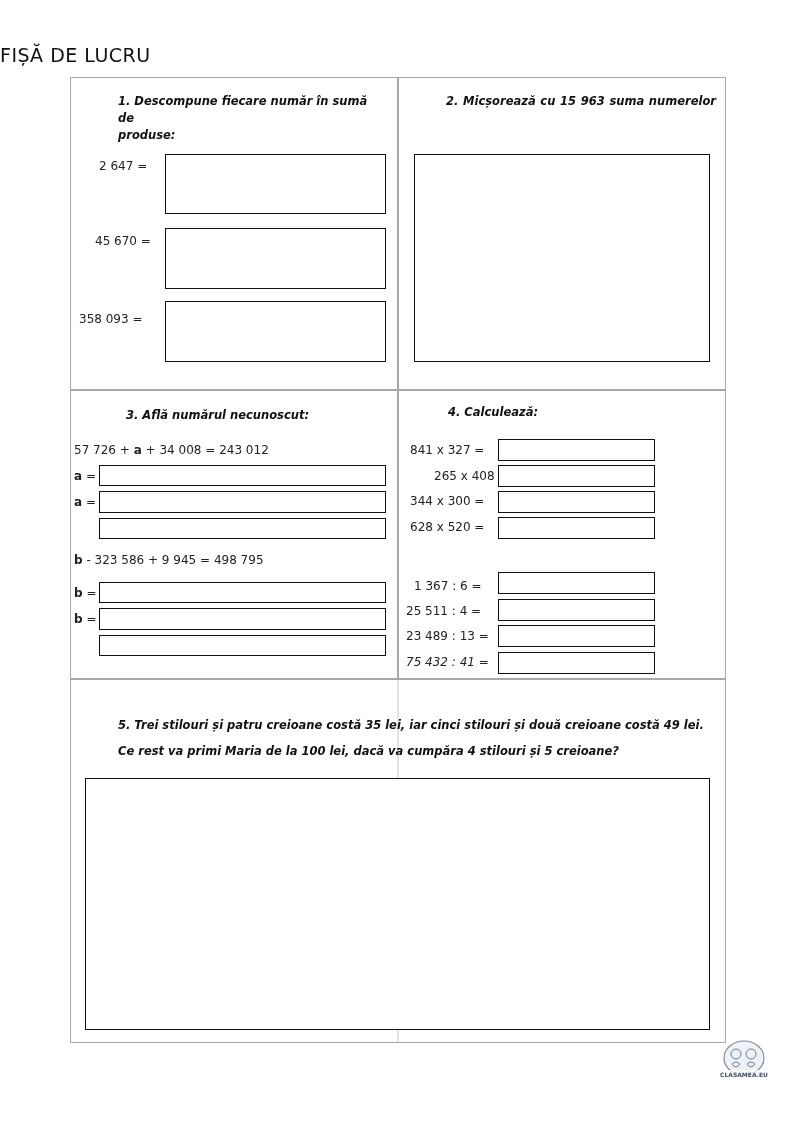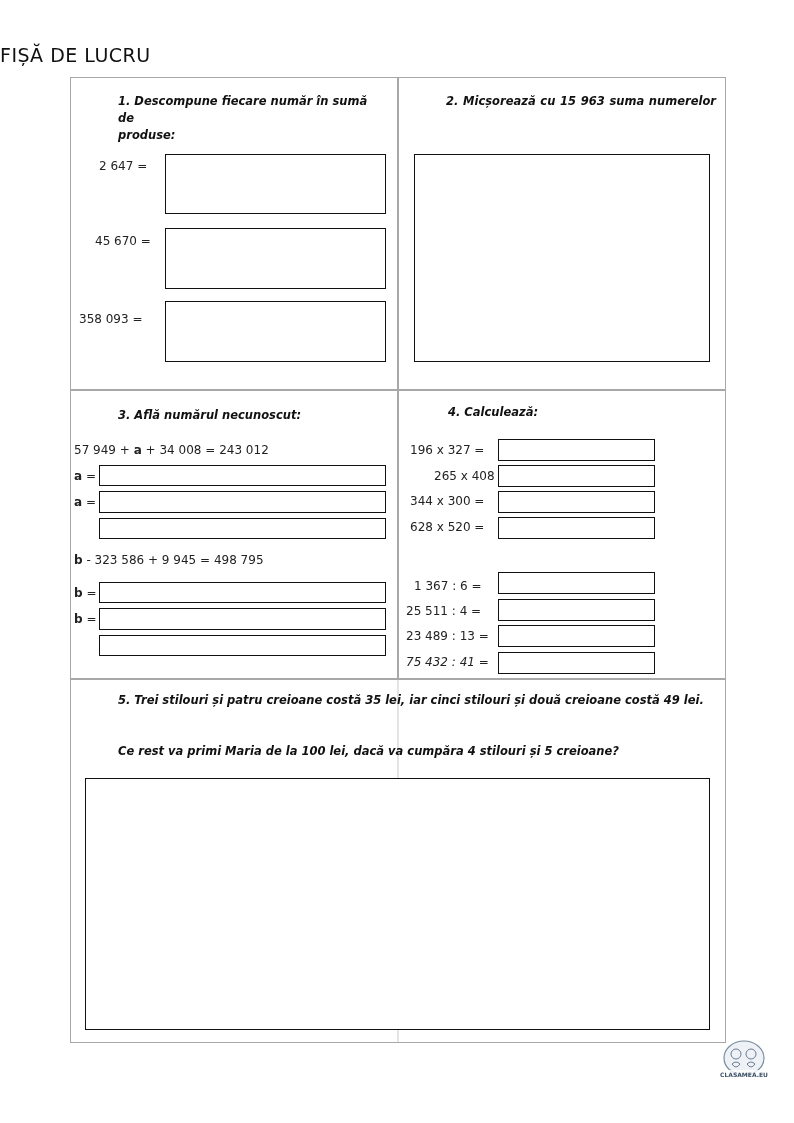--- a/index.html
+++ b/index.html
@@ -40,24 +40,24 @@
 <div class="abs box" style="left:165px; top:228px; width:221px; height:61px;"></div>
 
 <div class="abs lbl" style="left:79px; top:312px;">358 093 =</div>
 <div class="abs box" style="left:165px; top:301px; width:221px; height:61px;"></div>
 
 <div class="abs" style="left:410px; top:93px; width:306px;">
   <div class="q q2">2. Micșorează cu 15 963 suma numerelor</div>
 </div>
 <div class="abs box" style="left:414px; top:154px; width:296px; height:208px;"></div>
 
-<div class="abs q" style="left:82px; top:407px;">3. Află numărul necunoscut:</div>
+<div class="abs q" style="left:90px; top:407px;">3. Află numărul necunoscut:</div>
 
 <div class="abs lbl" style="left:74px; top:443px;">
-  <span>57 949 + </span><b>a</b><span> + 34 008 = 243 012</span>
+  <span>57 726 + </span><b>a</b><span> + 34 008 = 243 012</span>
 </div>
 
 <div class="abs lbl" style="left:74px; top:469px;"><b>a</b><span> =</span></div>
 <div class="abs box" style="left:99px; top:465px; width:287px; height:21px;"></div>
 
 <div class="abs lbl" style="left:74px; top:495px;"><b>a</b><span> =</span></div>
 <div class="abs box" style="left:99px; top:491px; width:287px; height:22px;"></div>
 
 <div class="abs box" style="left:99px; top:518px; width:287px; height:21px;"></div>
 
@@ -68,21 +68,21 @@
 <div class="abs lbl" style="left:74px; top:586px;"><b>b</b><span> =</span></div>
 <div class="abs box" style="left:99px; top:582px; width:287px; height:21px;"></div>
 
 <div class="abs lbl" style="left:74px; top:612px;"><b>b</b><span> =</span></div>
 <div class="abs box" style="left:99px; top:608px; width:287px; height:22px;"></div>
 
 <div class="abs box" style="left:99px; top:635px; width:287px; height:21px;"></div>
 
 <div class="abs q" style="left:412px; top:404px;">4. Calculează:</div>
 
-<div class="abs lbl" style="left:410px; top:443px;">196 x 327 =</div>
+<div class="abs lbl" style="left:410px; top:443px;">841 x 327 =</div>
 <div class="abs box" style="left:498px; top:439px; width:157px; height:22px;"></div>
 
 <div class="abs lbl" style="left:410px; top:469px;margin-left:24px;">265 x 408 =</div>
 <div class="abs box" style="left:498px; top:465px; width:157px; height:22px;"></div>
 
 <div class="abs lbl" style="left:410px; top:494px;">344 x 300 =</div>
 <div class="abs box" style="left:498px; top:491px; width:157px; height:22px;"></div>
 
 <div class="abs lbl" style="left:410px; top:520px;">628 x 520 =</div>
 <div class="abs box" style="left:498px; top:517px; width:157px; height:22px;"></div>
@@ -92,21 +92,21 @@
 
 <div class="abs lbl" style="left:406px; top:604px;">25 511 :  4 =</div>
 <div class="abs box" style="left:498px; top:599px; width:157px; height:22px;"></div>
 
 <div class="abs lbl" style="left:406px; top:629px;">23 489 : 13 =</div>
 <div class="abs box" style="left:498px; top:625px; width:157px; height:22px;"></div>
 
 <div class="abs lbl" style="left:406px; top:655px;font-style:italic;">75 432 : 41 =</div>
 <div class="abs box" style="left:498px; top:652px; width:157px; height:22px;"></div>
 
-<div class="abs q" style="left:82px; top:692px; width:640px; white-space:nowrap;font-style:italic;">5. Trei stilouri și patru creioane costă 35 lei, iar cinci stilouri și două creioane costă 49 lei.</div>
+<div class="abs q" style="left:82px; top:717px; width:640px; white-space:nowrap;font-style:italic;">5. Trei stilouri și patru creioane costă 35 lei, iar cinci stilouri și două creioane costă 49 lei.</div>
 <div class="abs q" style="left:82px; top:743px; width:640px; white-space:nowrap;">Ce rest va primi Maria de la 100 lei, dacă va cumpăra 4 stilouri și 5 creioane?</div>
 <div class="abs box" style="left:85px; top:778px; width:625px; height:252px;"></div>
 
 <div class="abs logo">
   <svg width="48" height="44" viewBox="0 0 48 44">
     <ellipse cx="24" cy="18" rx="20" ry="17" fill="#eef2f6" stroke="#7a8ca0" stroke-width="1.2"></ellipse>
     <circle cx="16" cy="14" r="5" fill="none" stroke="#6b7c90" stroke-width="1"></circle>
     <circle cx="31" cy="14" r="5" fill="none" stroke="#6b7c90" stroke-width="1"></circle>
     <path d="M12 24 Q16 20 20 24 Q16 30 12 24Z" fill="none" stroke="#6b7c90" stroke-width="1"></path>
     <path d="M27 24 Q31 20 35 24 Q31 30 27 24Z" fill="none" stroke="#6b7c90" stroke-width="1"></path>

